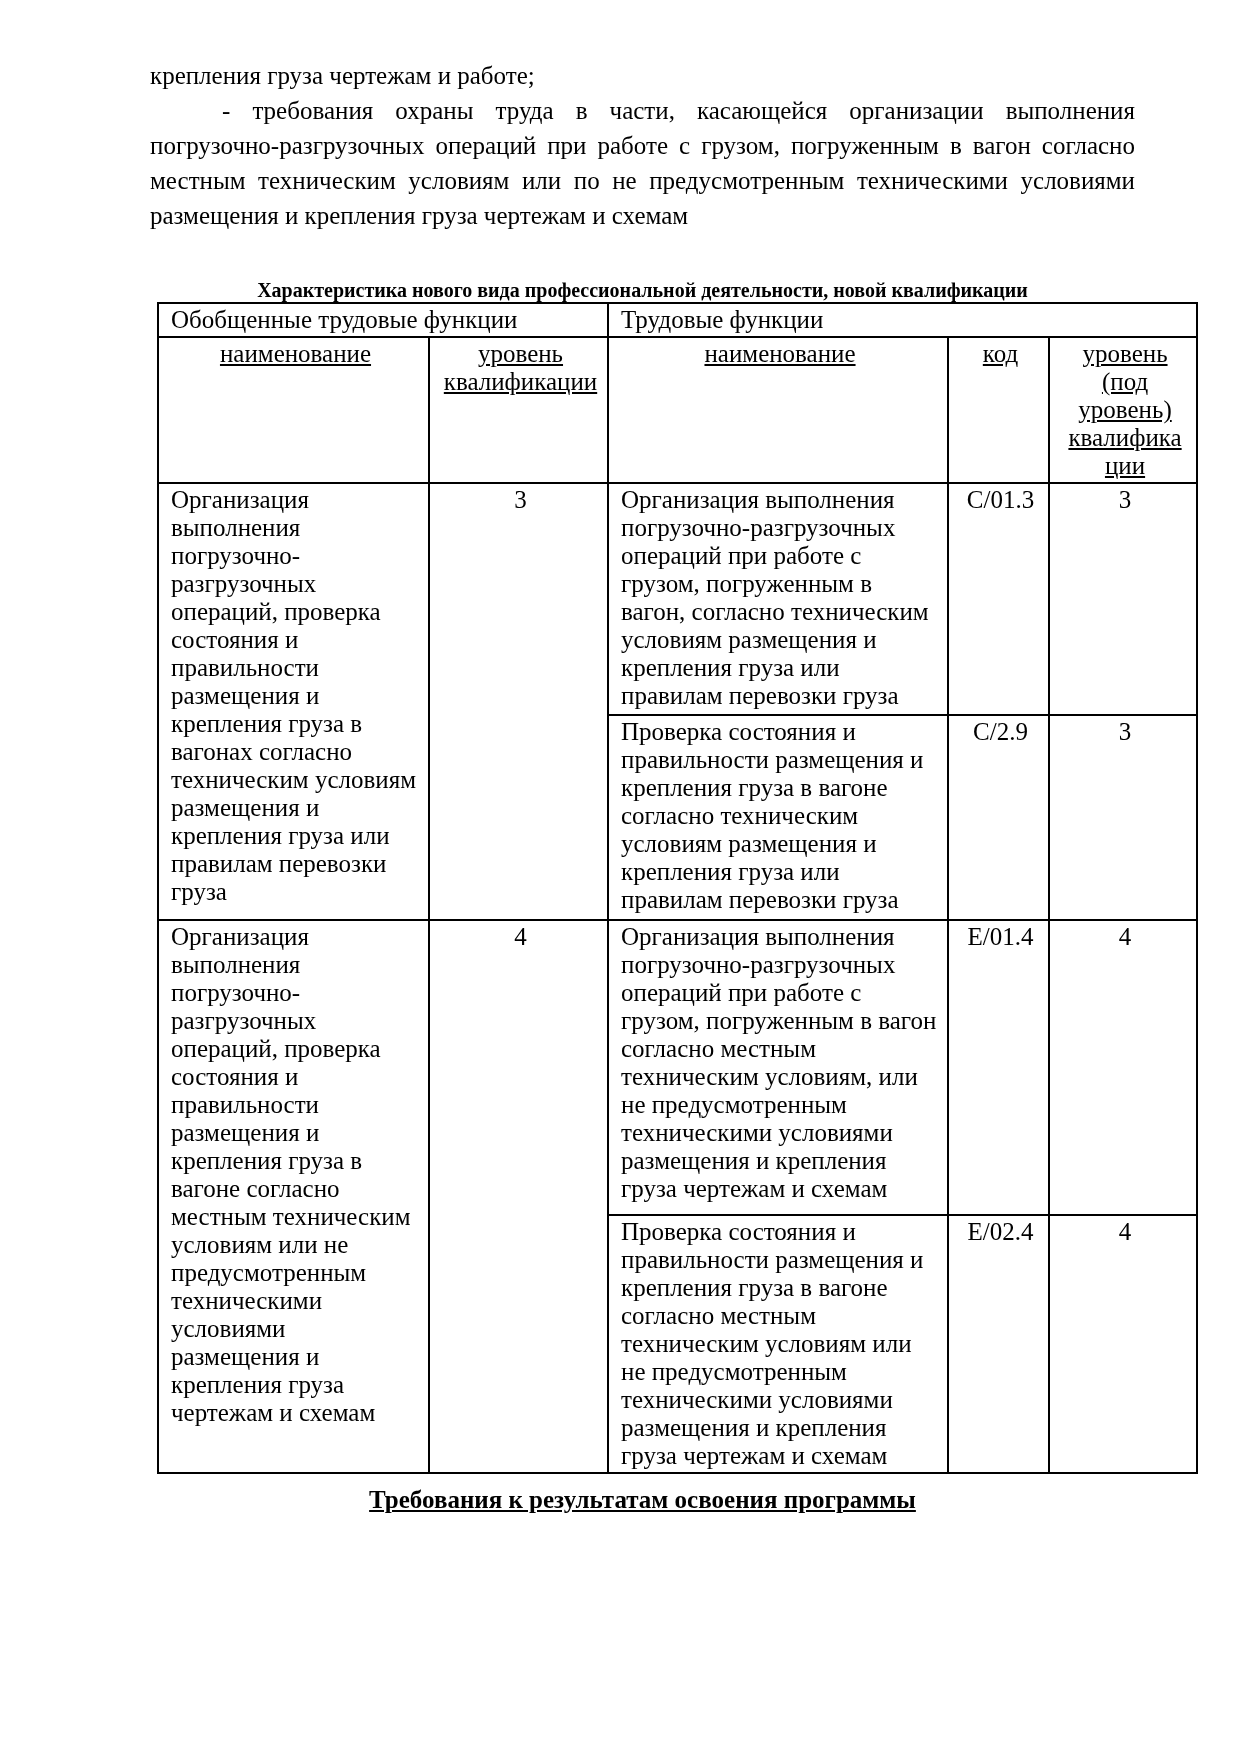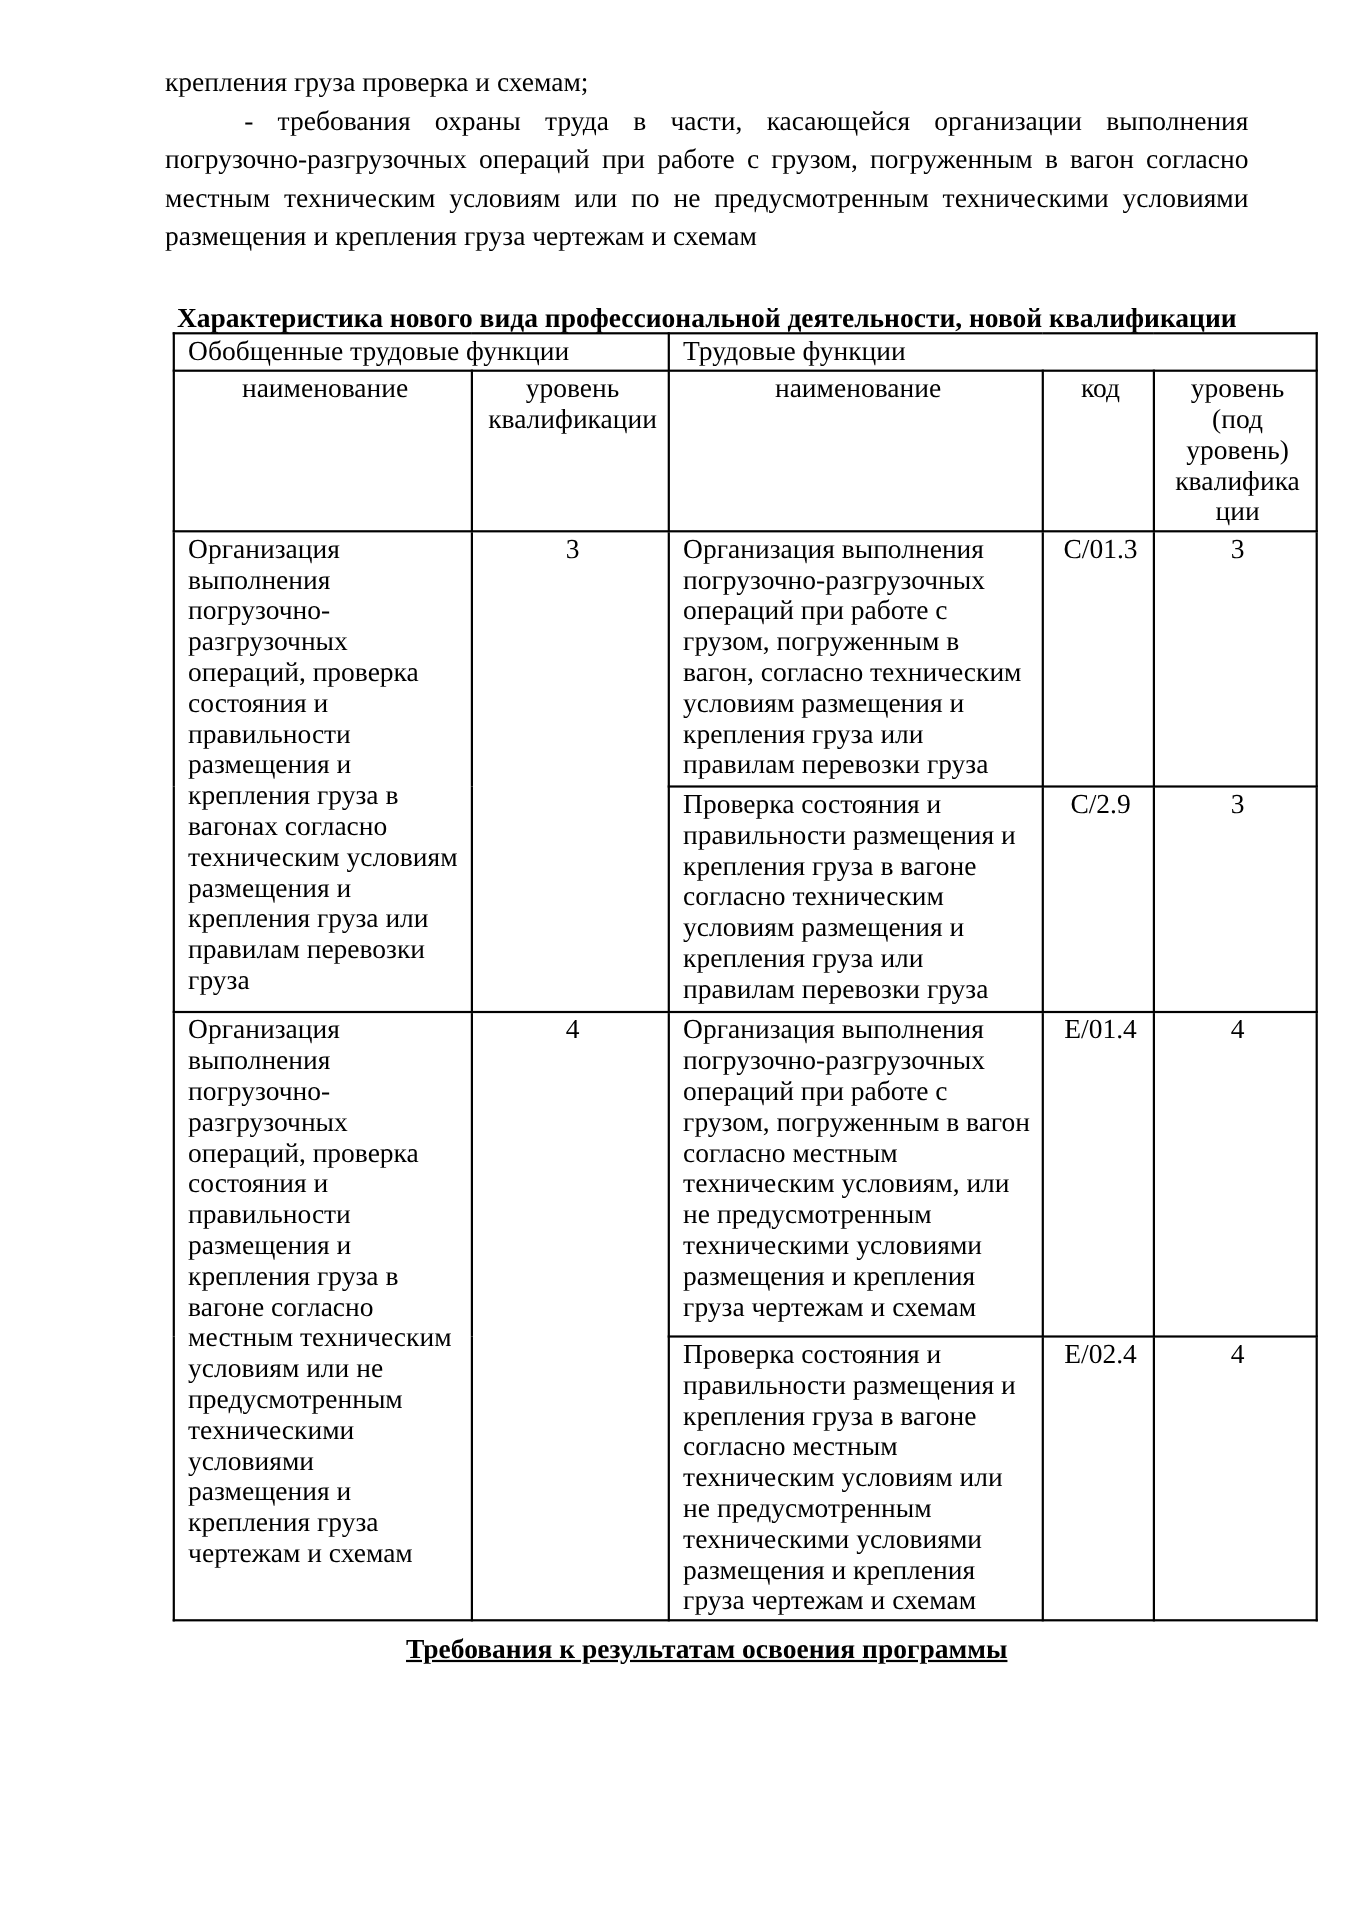--- a/index.html
+++ b/index.html
@@ -22,21 +22,21 @@
   
   .intro p {
     margin: 0;
     line-height: 35px;
     text-align: justify;
   }
   .intro p.indent { text-indent: 72px; }
   
   .tbl-title {
     margin: 45px 0 0 0;
-    font-size: 25px;
+    font-size: 20px;
     font-weight: bold;
     line-height: 24px;
     text-align: center;
     white-space: nowrap;
   }
   
   table.tbl {
     border-collapse: collapse;
     table-layout: fixed;
     width: 1039px;
@@ -51,21 +51,21 @@
   table.tbl col.c5 { width: 148px; }
   table.tbl td {
     border: 2px solid #000;
     vertical-align: top;
     padding: 2px 8px 2px 12px;
   }
   table.tbl tr.h2 td { text-align: center; }
   td.ctr { text-align: center; }
   td.pre { white-space: pre-line; }
   tr.rh1 { height: 27px; }
-  tr.rh2 { height: 143px; }
+  tr.rh2 { height: 143px; text-decoration: underline; }
   tr.rc1 { height: 232px; }
   tr.rc2 { height: 205px; }
   tr.re1 { height: 295px; }
   tr.re2 { height: 248px; }
   
   .outro { margin-top: 10px; }
   .outro p {
     margin: 0;
     line-height: 31px;
     text-align: justify;
@@ -77,21 +77,21 @@
   }
   .outro p.indent { text-indent: 72px; }
   .outro b { font-weight: bold; }
 </style>
 </head>
 <body>
 
 <div class="content">
 
   <div class="intro">
-    <p>крепления груза проверка и схемам;</p>
+    <p>крепления груза чертежам и работе;</p>
     <p class="indent">- требования охраны труда в части, касающейся организации выполнения погрузочно-разгрузочных операций при работе с грузом, погруженным в вагон согласно местным техническим условиям или по не предусмотренным техническими условиями размещения и крепления груза чертежам и схемам</p>
   </div>
 
   <h3 class="tbl-title">Характеристика нового вида профессиональной деятельности, новой квалификации</h3>
 
   <table class="tbl">
     <colgroup>
       <col class="c1">
         <col class="c2">
         <col class="c3">

